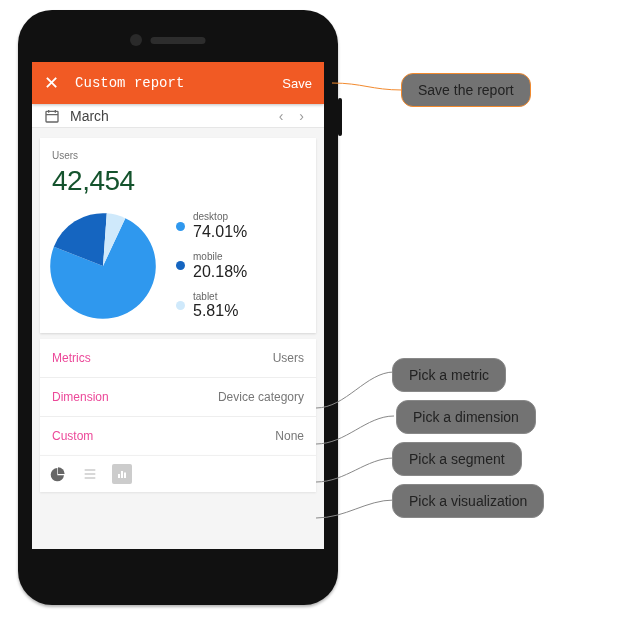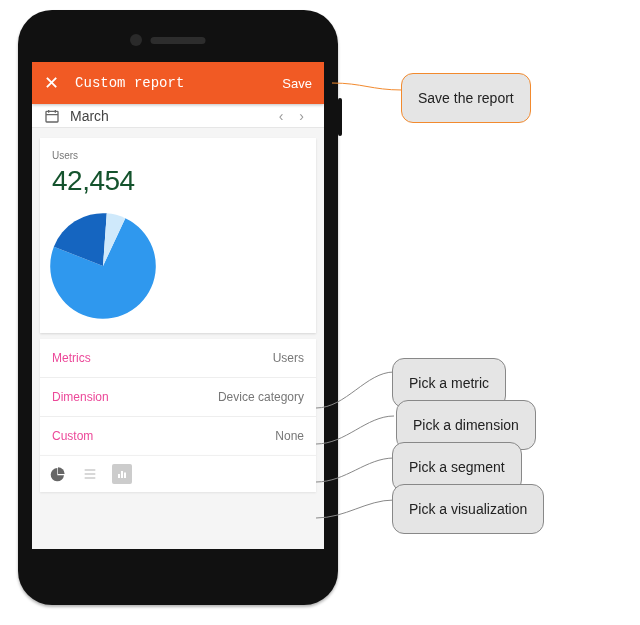--- a/index.html
+++ b/index.html
@@ -165,24 +165,24 @@
   }
   .viz-btn.active { color: #666; }
   .viz-btn.boxed {
     background: #ccc;
     border-radius: 2px;
     color: #fff;
   }
   
   .callout {
     position: absolute;
-    background: #e5e5e5;
+    background: #737373;
     border: 1.5px solid #f28a2e;
     border-radius: 12px;
-    padding: 16px 16px;
+    padding: 8px 16px;
     font-size: 14px;
     color: #222;
     white-space: nowrap;
     z-index: 5;
   }
   .callout.gray { border-color: #888; }
   .connector {
     position: absolute;
     stroke: #888;
     fill: none;
@@ -221,20 +221,43 @@
       <div class="metric-value">42,454</div>
 
       <div class="chart-area">
         <div class="pie-wrap">
           <svg id="pie-svg" viewBox="0 0 100 100" width="110" height="110">
               <path d="M 50 50 L 70.28567656355358 6.497226222240805 A 48 48 0 1 1 5.320334084022122 32.457837828916176 Z" fill="#2f98ee"></path>
               <path d="M 50 50 L 5.320334084022122 32.457837828916176 A 48 48 0 0 1 53.41850736974986 2.121885925164449 Z" fill="#1565c0"></path>
               <path d="M 50 50 L 53.41850736974986 2.121885925164449 A 48 48 0 0 1 70.28567656355362 6.497226222240826 Z" fill="#cfe9fb"></path>
             </svg>
         </div>
+        <div class="legend" id="legend">
+            <div class="legend-item">
+              <span class="swatch" style="background:#2f98ee"></span>
+              <span class="leg-text">
+                <span class="leg-name">desktop</span>
+                <span class="leg-val">74.01%</span>
+              </span>
+            </div>
+            <div class="legend-item">
+              <span class="swatch" style="background:#1565c0"></span>
+              <span class="leg-text">
+                <span class="leg-name">mobile</span>
+                <span class="leg-val">20.18%</span>
+              </span>
+            </div>
+            <div class="legend-item">
+              <span class="swatch" style="background:#cfe9fb"></span>
+              <span class="leg-text">
+                <span class="leg-name">tablet</span>
+                <span class="leg-val">5.81%</span>
+              </span>
+            </div>
+          </div>
       </div>
     </div>
 
     <div class="rows">
       <div class="row">
         <span class="k">Metrics</span>
         <span class="v">Users</span>
       </div>
       <div class="row">
         <span class="k">Dimension</span>

